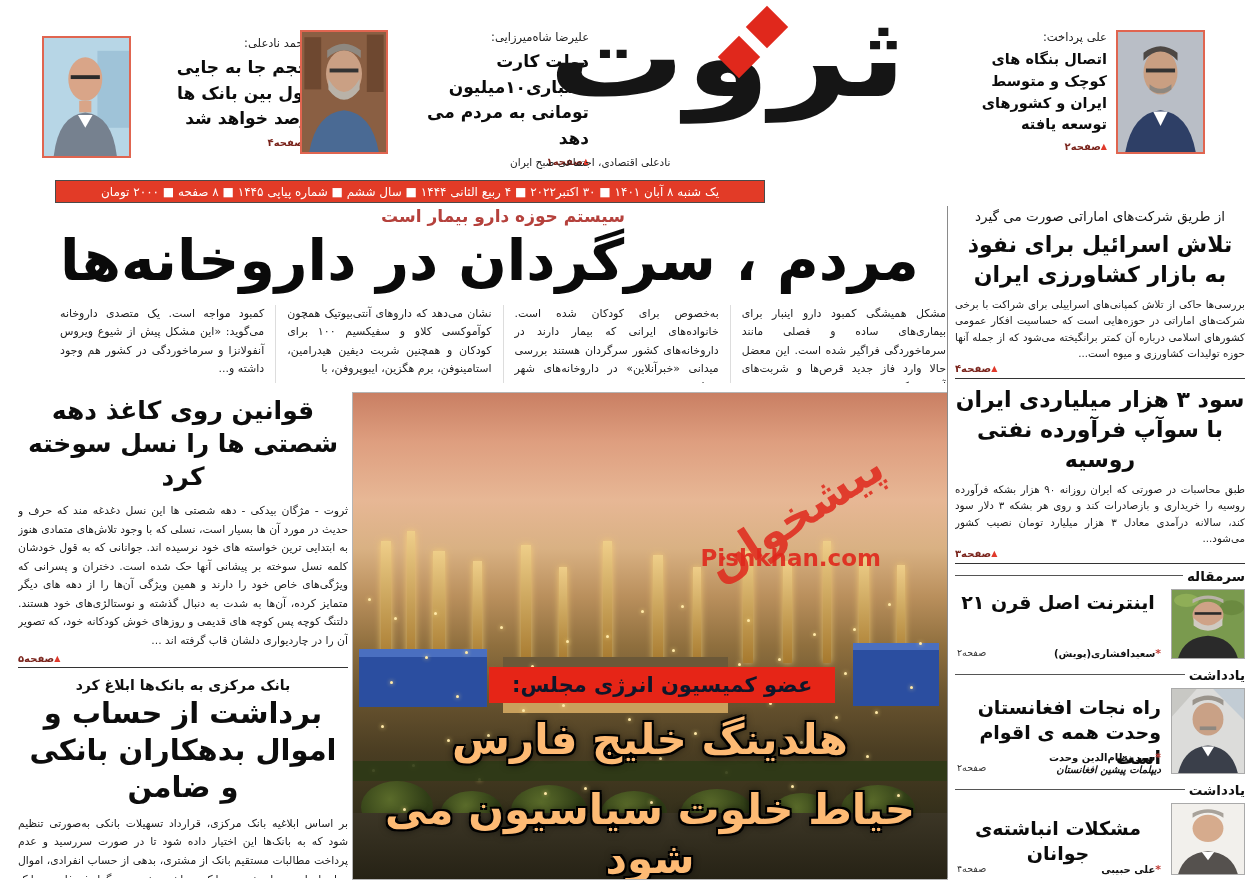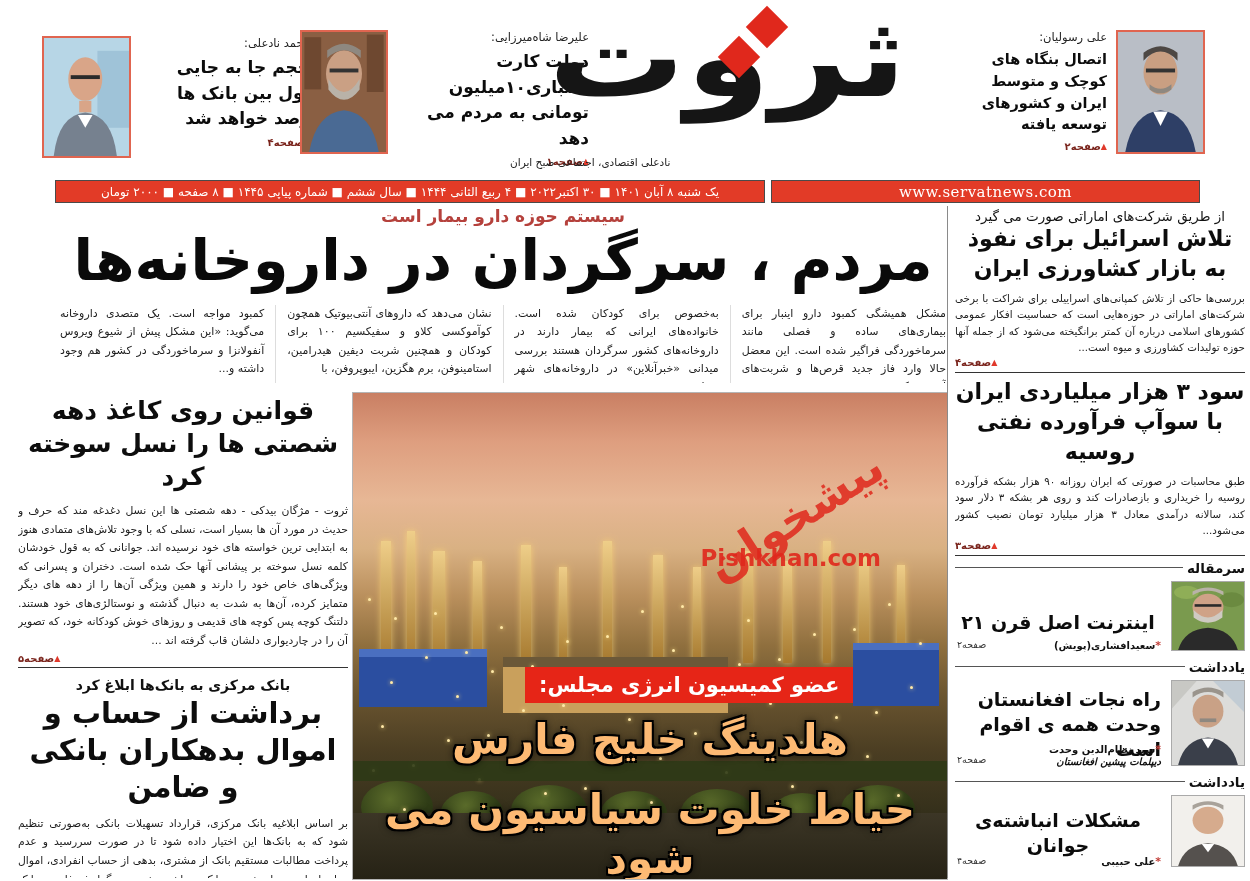--- a/index.html
+++ b/index.html
@@ -26,21 +26,21 @@
   
   #datebar{position:absolute;left:55px;top:180px;width:1145px;height:23px;}
   .bar-seg{position:absolute;top:0;height:21px;background:#e23b27;border:1px solid #4a4a4a;
     color:#fff;display:flex;align-items:center;justify-content:center;}
   #bar-date{left:0;width:708px;font-size:12px;}
   #bar-url{left:716px;width:427px;font-family:"DejaVu Serif",serif;font-size:15px;letter-spacing:.5px;}
 
   
   #lead{position:absolute;left:60px;top:206px;width:886px;}
   #lead-kicker{text-align:center;font-size:17px;font-weight:bold;color:#b5413c;}
-  #lead-headline{text-align:center;font-size:57px;font-weight:bold;color:#0a0a0a;line-height:1.12;
+  #lead-headline{text-align:left;font-size:57px;font-weight:bold;color:#0a0a0a;line-height:1.12;
     white-space:nowrap;margin-top:3px;}
   #lead-body{display:flex;margin-top:12px;height:78px;overflow:hidden;font-size:11px;line-height:1.67;
     text-align:justify;color:#1c1c1c;}
   .lead-col{flex:1 1 0;}
   .lead-col:not(:last-child){border-left:1px solid #ddd;padding-left:11px;margin-left:11px;}
   #lead-continue{display:block;text-align:left;color:#c0281c;font-size:10px;font-weight:bold;margin-top:2px;}
 
   
   #leftcol{position:absolute;left:18px;top:394px;width:330px;height:484px;overflow:hidden;}
   .lc-headline{text-align:center;font-weight:bold;color:#0d0d0d;}
@@ -54,44 +54,44 @@
   
   #story{position:absolute;left:352px;top:392px;width:594px;height:486px;border:1px solid #b5b5b5;
     overflow:hidden;background:#2b2a18;}
   #sky{position:absolute;inset:0;background:linear-gradient(180deg,#c97f63 0%,#de9e7f 10%,#e7b795 22%,
     #d9b183 32%,#b98f5c 42%,#8f6f3e 52%,#6b5530 62%,#4a3d22 74%,#35301b 86%,#2b2a18 100%);}
   #hedge{position:absolute;left:0;right:0;top:368px;height:20px;background:#2e3a16;opacity:.9;}
   #road{position:absolute;left:0;right:0;top:420px;bottom:0;background:linear-gradient(180deg,#3c3626,#262215);}
   #wm-fa{position:absolute;right:52px;top:96px;transform:rotate(-33deg);color:#e0281c;font-size:46px;
     font-weight:bold;opacity:.85;z-index:5;}
   #wm-en{position:absolute;right:66px;top:152px;color:#e0281c;font-size:23px;font-weight:bold;opacity:.9;z-index:5;}
-  #story-label{position:absolute;left:136px;top:274px;background:#e62517;color:#ffffff;font-weight:bold;
-    font-size:21px;padding:6px 14px;z-index:6;margin-left:36px;}
+  #story-label{position:absolute;left:136px;top:274px;background:#e62517;color:#0f172a;font-weight:bold;
+    font-size:21px;padding:6px 23px;z-index:6;}
   .story-line{position:absolute;left:0;right:0;text-align:center;color:#fdba74;font-weight:bold;font-size:42px;
     z-index:6;text-shadow:2px 2px 0 #000,-2px 2px 0 #000,2px -2px 0 #000,-2px -2px 0 #000,0 0 8px #000;}
   #story-line1{top:322px;}
   #story-line2{top:392px;}
 
   
   #mainrule{position:absolute;left:947px;top:206px;width:1px;height:672px;background:#8a8a8a;}
   #sidebar{position:absolute;left:955px;top:205px;width:290px;height:676px;overflow:hidden;}
   .sb-kicker{text-align:center;font-size:13.5px;color:#111;margin-top:3px;}
-  .sb-headline{text-align:center;font-weight:bold;font-size:22px;line-height:1.38;color:#0c0c0c;margin-top:0;}
+  .sb-headline{text-align:center;font-weight:bold;font-size:22px;line-height:1.38;color:#0c0c0c;margin-top:6px;}
   .sb-body{margin-top:5px;font-size:10.3px;line-height:1.6;text-align:justify;color:#1c1c1c;max-height:84px;overflow:hidden;}
   .sb-footer{text-align:left;font-size:10px;color:#7a241c;font-weight:bold;border-bottom:1px solid #333;
     padding-bottom:4px;margin-bottom:4px;margin-top:1px;}
   .sec-head{display:flex;align-items:center;gap:4px;font-weight:bold;font-size:13.5px;color:#111;margin:3px 0 2px;}
   .sec-line{flex:1;height:1px;background:#555;}
   .note{position:relative;}
   #note0{height:78px;} #note1{height:94px;} #note2{height:80px;}
   .note-photo{position:absolute;right:0;top:3px;width:72px;border:1px solid #aaa;overflow:hidden;background:#eee;}
   #note0 .note-photo{height:68px;} #note1 .note-photo{height:84px;} #note2 .note-photo{height:70px;}
   .note-headline{position:absolute;right:84px;left:0;text-align:center;font-weight:bold;font-size:19px;
     line-height:1.32;color:#0c0c0c;}
-  #note0 .note-headline{top:32px;} #note1 .note-headline{top:10px;text-align:right;} #note2 .note-headline{top:16px;}
+  #note0 .note-headline{top:4px;} #note1 .note-headline{top:10px;text-align:right;} #note2 .note-headline{top:16px;}
   .note-author{position:absolute;right:84px;bottom:4px;font-size:10px;font-weight:bold;color:#111;text-align:right;}
   .note-role{font-style:italic;font-weight:bold;font-size:10px;color:#111;}
   .star{color:#c2403a;font-weight:bold;font-size:11px;}
   .note-page{position:absolute;left:2px;bottom:6px;font-size:9.5px;color:#333;}
 </style>
 </head>
 <body>
 
 <div id="page">
 
@@ -147,29 +147,28 @@
         <rect width="70" height="92" fill="#b9bec6"></rect>
         <ellipse cx="35" cy="31" rx="14" ry="17" fill="#c99f82"></ellipse>
         <path d="M21 22 Q35 8 49 22 L49 16 Q35 6 21 16 Z" fill="#4d4743"></path>
         <rect x="23" y="28" width="24" height="3" fill="#333"></rect>
         <path d="M26 40 Q35 47 44 40 L44 44 Q35 50 26 44 Z" fill="#8e8880"></path>
         <path d="M6 92 Q12 62 35 60 Q58 62 64 92 Z" fill="#2e3f66"></path>
         <path d="M29 61 L35 72 L41 61 Z" fill="#fff"></path>
       </svg>
     </div>
     <div class="ptext" style="width:132px;">
-      <div class="pname">علی رسولیان:</div>
+      <div class="pname">علی پرداخت:</div>
       <div class="phead" style="font-size:14.5px;">اتصال بنگاه های کوچک و متوسط ایران و کشورهای توسعه یافته</div>
       <div class="plink"><span class="tri">▲</span><span>صفحه۲</span></div>
     </div>
   </div>
 
   <div id="datebar">
     <div class="bar-seg" id="bar-date">یک شنبه ۸ آبان ۱۴۰۱ ■ ۳۰ اکتبر۲۰۲۲ ■ ۴ ربیع الثانی ۱۴۴۴ ■ سال ششم ■ شماره پیاپی ۱۴۴۵ ■ ۸ صفحه ■ ۲۰۰۰ تومان</div>
-    <div class="bar-seg" id="bar-url" dir="ltr">www.servatnews.com</div>
   </div>
 
   <div id="lead">
     <div id="lead-kicker">سیستم حوزه دارو بیمار است</div>
     <div id="lead-headline">مردم ، سرگردان در داروخانه‌ها</div>
     <div id="lead-body">
       <div class="lead-col">مشکل همیشگی کمبود دارو اینبار برای بیماری‌های ساده و فصلی مانند سرماخوردگی فراگیر شده است. این معضل حالا وارد فاز جدید قرص‌ها و شربت‌های آنتی‌بیوتیک،</div>
       <div class="lead-col">به‌خصوص برای کودکان شده است. خانواده‌های ایرانی که بیمار دارند در داروخانه‌های کشور سرگردان هستند بررسی میدانی «خبرآنلاین» در داروخانه‌های شهر تهران</div>
       <div class="lead-col">نشان می‌دهد که داروهای آنتی‌بیوتیک همچون کوآموکسی کلاو و سفیکسیم ۱۰۰ برای کودکان و همچنین شربت دیفین هیدرامین، استامینوفن، برم هگزین، ایبوپروفن، با</div>
       <div class="lead-col">

